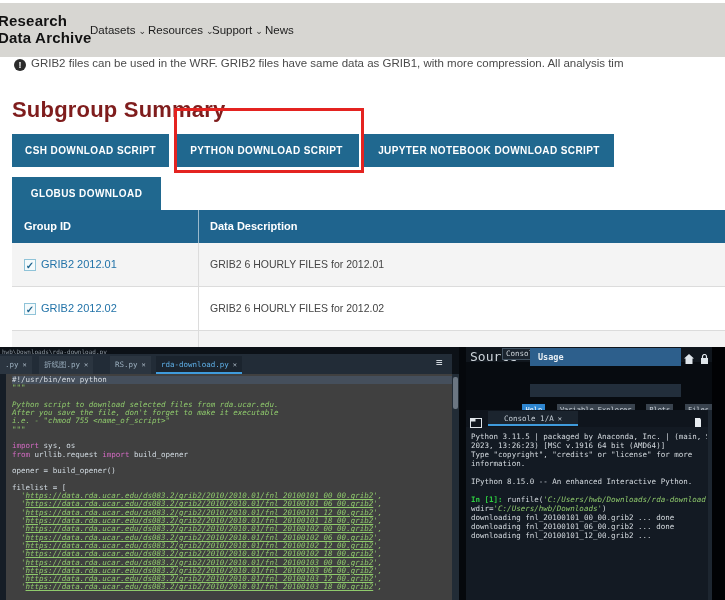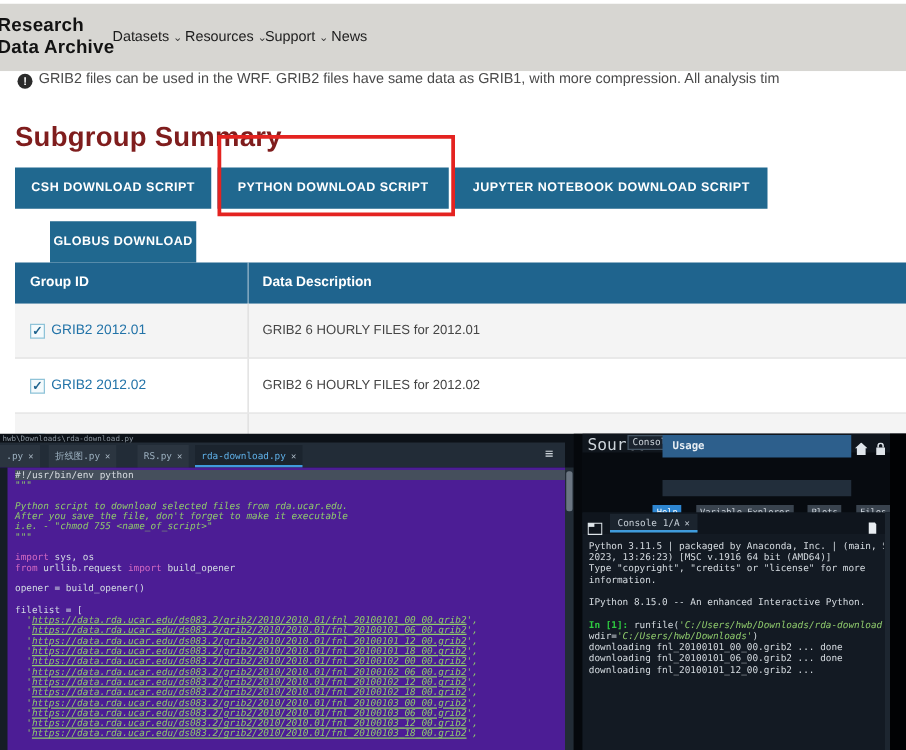--- a/index.html
+++ b/index.html
@@ -44,21 +44,21 @@
          font-family:"DejaVu Sans Mono", monospace; }
   .ide-title { left:2px; top:1px; font-size:6px; color:#8d97a0; white-space:nowrap; }
 
   .ed-tabbar { left:0; top:7px; width:452px; height:20px; background:#222c37; }
   .ed-tab { position:absolute; top:2px; height:18px; background:#2b3540; color:#9cb0bf;
             font-size:7.5px; line-height:18px; padding:0 5px; white-space:nowrap; cursor:pointer; }
   .ed-tab .x { margin-left:4px; font-size:7px; color:#aab8c4; }
   .ed-tab.active { background:#1b242e; color:#5fb0e8; border-bottom:2px solid #3f9bdc; }
   .menu-icon { left:436px; top:11px; color:#cfd6dc; font-size:11px; line-height:10px; cursor:pointer; }
 
-  .editor { left:0; top:27px; width:452px; height:226px; background:#4c1d95;
+  .editor { left:0; top:27px; width:452px; height:226px; background:#404040;
             padding:2px 0 0 6px; overflow:hidden; border-left:6px solid #151d26; }
   .editor .cl { font-size:7.5px; line-height:8.3px; white-space:pre; color:#d3dce3; }
   .editor .cl.current { background:#454f5c; color:#eceff2; width:440px; }
   .editor .kw { color:#d36ac2; }
   .editor .str { color:#8fca6c; font-style:italic; }
   .editor .sh { color:#d8dde2; }
   .editor .url { color:#8fca6c; font-style:italic; text-decoration:underline;text-align:right; }
 
   .ed-scroll { left:452px; top:27px; width:7px; height:226px; background:#222c36; }
   .ed-thumb { position:absolute; left:1px; top:3px; width:5px; height:32px; background:#6b7682; border-radius:2px; cursor:pointer; }
@@ -85,21 +85,21 @@
   .htab { display:inline-block; height:12px; background:#39434e; color:#ccd3da; font-size:7px;
           font-family:"DejaVu Sans Mono", monospace; line-height:12px; padding:0 3px;
           margin-left:2px; cursor:pointer; }
   .htab.sel { background:#2e86d0; color:#fff; }
 
   .console-pane { position:absolute; left:0; top:63px; width:246px; height:190px; background:#131a23; }
   .cons-tabrow { position:absolute; left:0; top:0; width:246px; height:17px; background:#0f151d; }
   .win-icon { position:absolute; left:4px; top:3px; cursor:pointer; }
   .cons-tab { position:absolute; left:22px; top:1px; height:15px; background:#1b242e; color:#c6cfd7;
               font-size:7.5px; font-family:"DejaVu Sans Mono", monospace; line-height:15px;
-              padding:0 6px; border-bottom:2px solid #3f9bdc; cursor:pointer; }
+              padding:0 16px; border-bottom:2px solid #3f9bdc; cursor:pointer; }
   .cons-tab .x { margin-left:4px; font-size:7px; }
   .scroll-icon { position:absolute; left:228px; top:3px; cursor:pointer; }
   .cons-body { position:absolute; left:5px; top:22px; width:236px; height:165px; overflow:hidden; }
   .cons-body .cl { font-size:7.5px; line-height:9px; white-space:pre; color:#d5dbe0;
                    font-family:"DejaVu Sans Mono", monospace; }
   .cons-body .prompt { color:#2ecc40; font-weight:700; }
   .cons-body .path { color:#8fca6c; font-style:italic; }
   .cons-scroll { position:absolute; right:13px; top:63px; width:4px; height:190px; background:#1d2630; }
 </style>
 </head>
@@ -121,21 +121,21 @@
   <div class="abs notice-row">
     <div class="abs notice-icon">!</div>
     <div class="abs notice-text">GRIB2 files can be used in the WRF. GRIB2 files have same data as GRIB1, with more compression. All analysis tim</div>
   </div>
 
   <div class="abs page-title">Subgroup Summary</div>
 
   <div class="abs tbtn" style="left:12px;  top:134px; width:157px;">CSH DOWNLOAD SCRIPT</div>
   <div class="abs tbtn" style="left:174px; top:134px; width:185px;">PYTHON DOWNLOAD SCRIPT</div>
   <div class="abs tbtn" style="left:364px; top:134px; width:250px;">JUPYTER NOTEBOOK DOWNLOAD SCRIPT</div>
-  <div class="abs tbtn" style="left:12px;  top:177px; width:117px;margin-left:28px;">GLOBUS DOWNLOAD</div>
+  <div class="abs tbtn" style="left:12px;  top:177px; width:149px;">GLOBUS DOWNLOAD</div>
 
   <div class="abs red-box"></div>
 
   <div class="abs dl-table">
     <div class="thead">
       <div class="th" style="left:12px">Group ID</div>
       <div class="th" style="left:198px">Data Description</div>
       <div class="col-split"></div>
     </div>
     <div class="trow" style="top:33px; background:#f4f4f4;">

